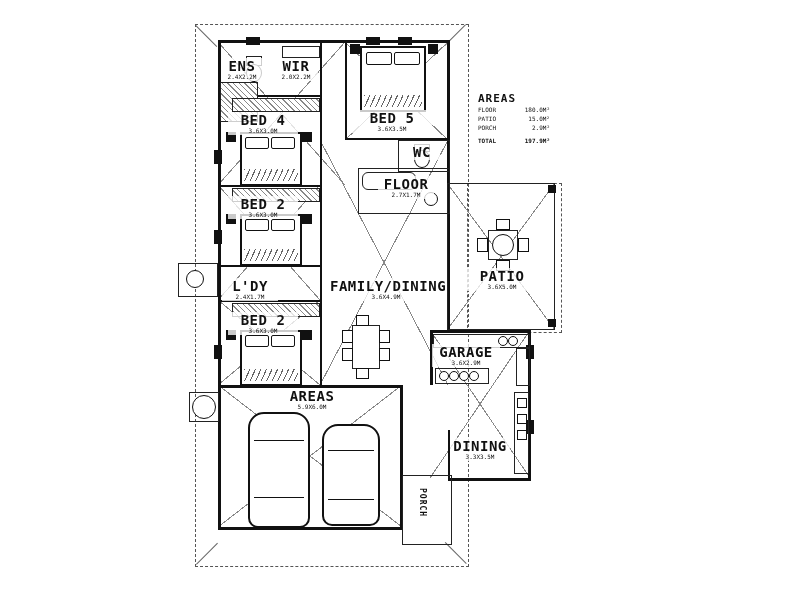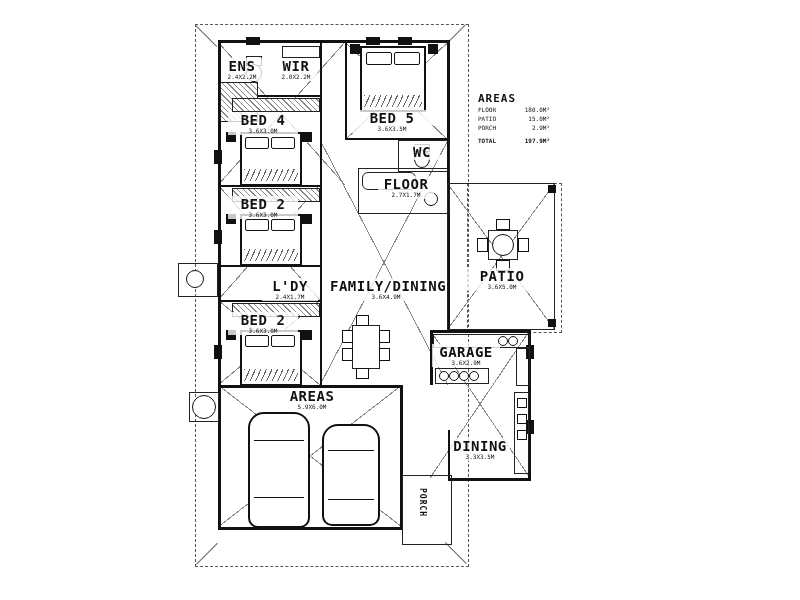--- a/index.html
+++ b/index.html
@@ -200,21 +200,21 @@
     <span class="nm">WC</span>
   </div>
   <div class="lbl" style="left:378px;top:176px;width:56px;">
     <span class="nm">FLOOR</span>
     <span class="dm">2.7X1.7M</span>
   </div>
   <div class="lbl" style="left:228px;top:196px;width:70px;">
     <span class="nm">BED 2</span>
     <span class="dm">3.6X3.0M</span>
   </div>
-  <div class="lbl" style="left:222px;top:278px;width:56px;margin-left:40px;">
+  <div class="lbl" style="left:222px;top:278px;width:56px;">
     <span class="nm">L'DY</span>
     <span class="dm">2.4X1.7M</span>
   </div>
   <div class="lbl" style="left:228px;top:312px;width:70px;">
     <span class="nm">BED 2</span>
     <span class="dm">3.6X3.0M</span>
   </div>
   <div class="lbl" style="left:330px;top:278px;width:112px;">
     <span class="nm">FAMILY/DINING</span>
     <span class="dm">3.6X4.9M</span>

